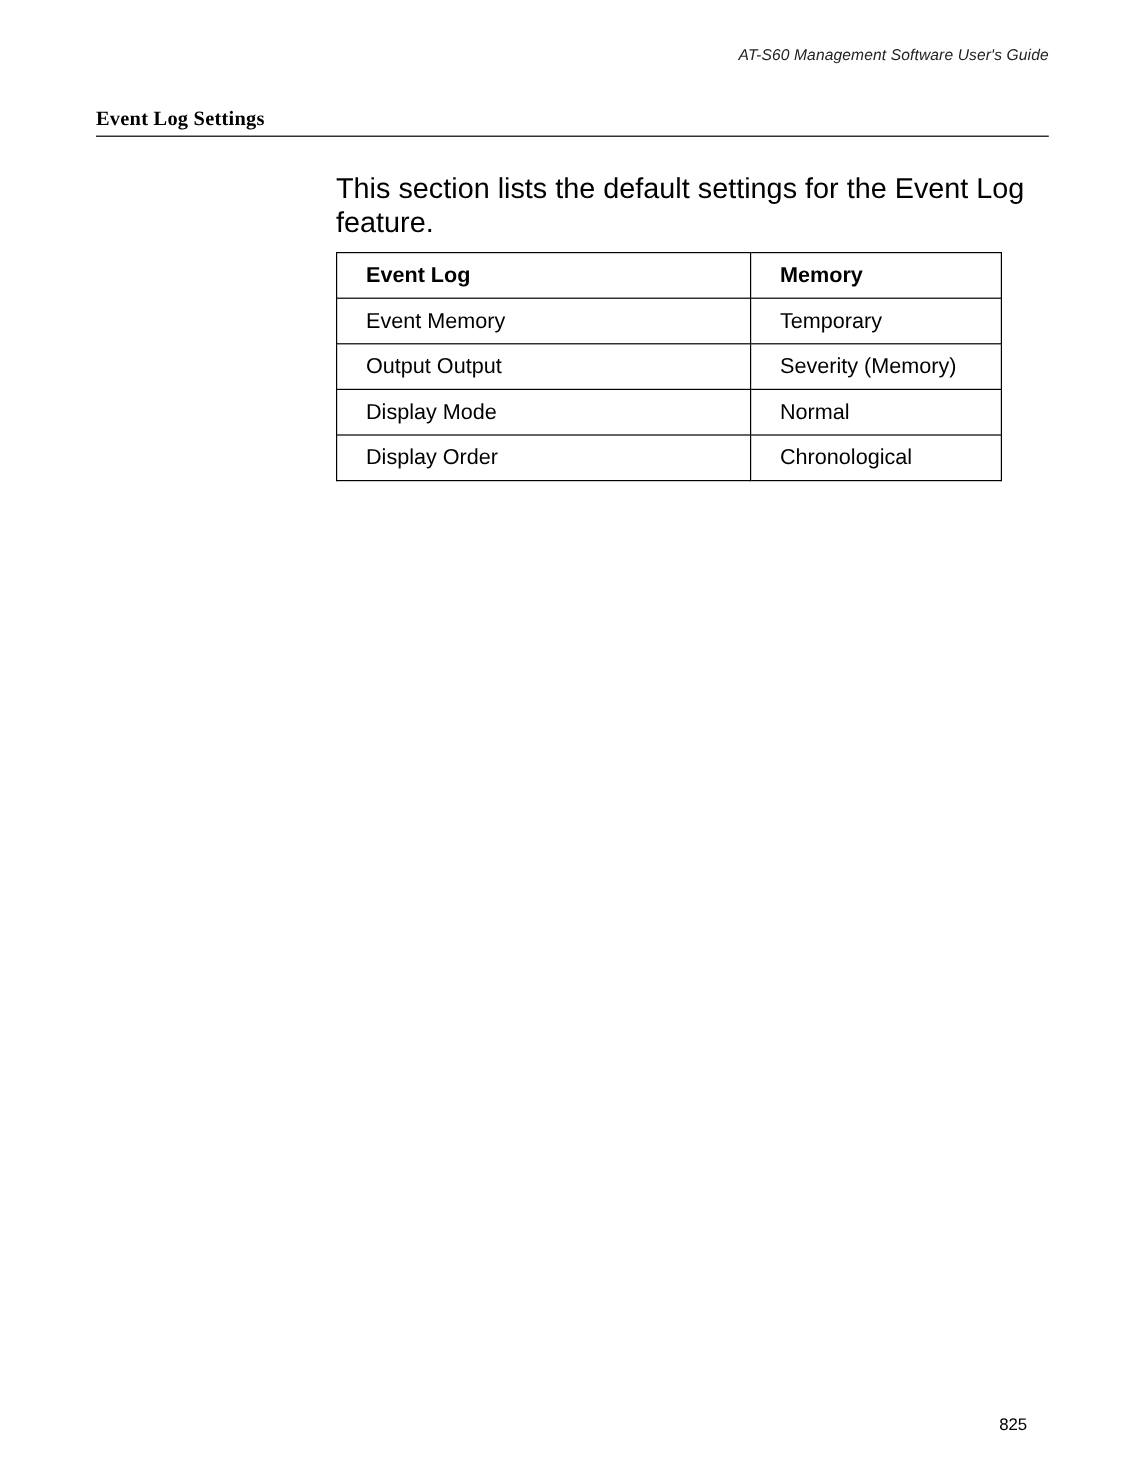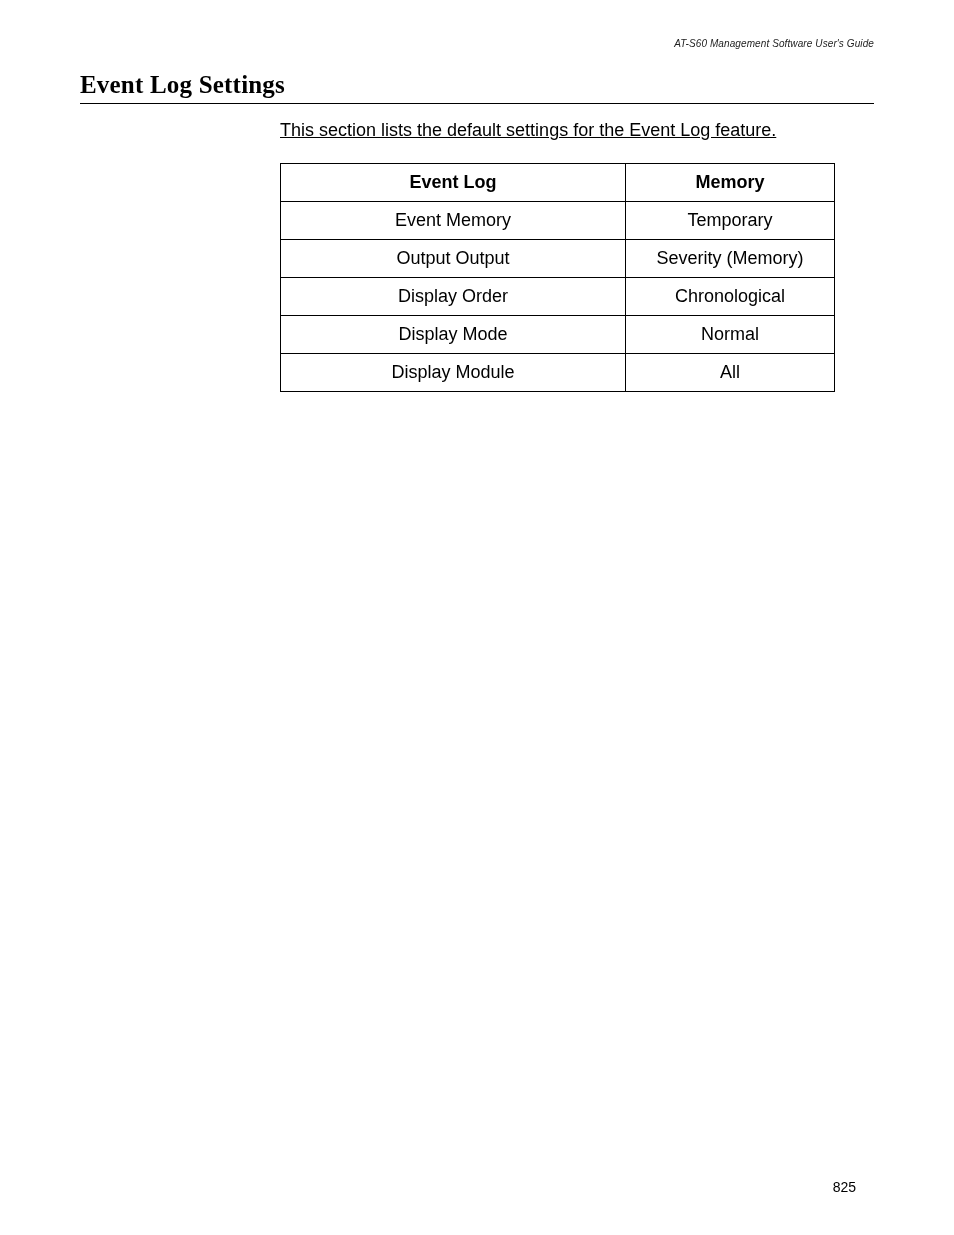--- a/index.html
+++ b/index.html
@@ -15,53 +15,52 @@
       color: #000;
       position: relative;
     }
     .page {
       padding: 38px 80px 40px 80px;
       height: 100%;
       position: relative;
     }
     .running-header {
       text-align: right;
-      font-size: 10px;
+      font-size: 13px;
       font-style: italic;
       color: #222;
-      margin-bottom: 22px;
+      margin-bottom: 36px;
       letter-spacing: 0.1px;
     }
     .section-title {
       font-family: "Palatino Linotype", "Book Antiqua", Palatino, Georgia, serif;
       font-weight: bold;
-      font-size: 25px;
+      font-size: 17px;
       border-bottom: 1.5px solid #000;
       padding-bottom: 4px;
-      margin-bottom: 16px;
+      margin-bottom: 30px;
       letter-spacing: 0.2px;
     }
     .content-block {
       margin-left: 200px;
     }
     .intro-text {
-      font-size: 18px;
-      margin-bottom: 22px;
-      text-decoration: underline;
+      font-size: 24px;
+      margin-bottom: 10px;
     }
     table.settings {
       border-collapse: collapse;
       width: 555px;
       font-size: 18px;
     }
     table.settings th, table.settings td {
       border: 1.5px solid #000;
-      text-align: center;
+      text-align: left;
       vertical-align: middle;
-      padding: 8px 12px;
+      padding: 8px 24px;
       height: 36px;
       margin-left: 34px;
     }
     table.settings th {
       font-weight: bold;
     }
     table.settings th:first-child,
     table.settings td:first-child {
       width: 345px;
     }
@@ -93,29 +92,25 @@
       <tbody>
         <tr>
           <td>Event Memory</td>
           <td>Temporary</td>
         </tr>
         <tr>
           <td>Output Output</td>
           <td>Severity (Memory)</td>
         </tr>
         <tr>
-          <td>Display Order</td>
-          <td>Chronological</td>
-        </tr>
-        <tr>
           <td>Display Mode</td>
           <td>Normal</td>
         </tr>
         <tr>
-          <td>Display Module</td>
-          <td>All</td>
+          <td>Display Order</td>
+          <td>Chronological</td>
         </tr>
       </tbody>
     </table>
   </div>
 
   <div class="page-number">825</div>
 </div>
 
 </body></html>

